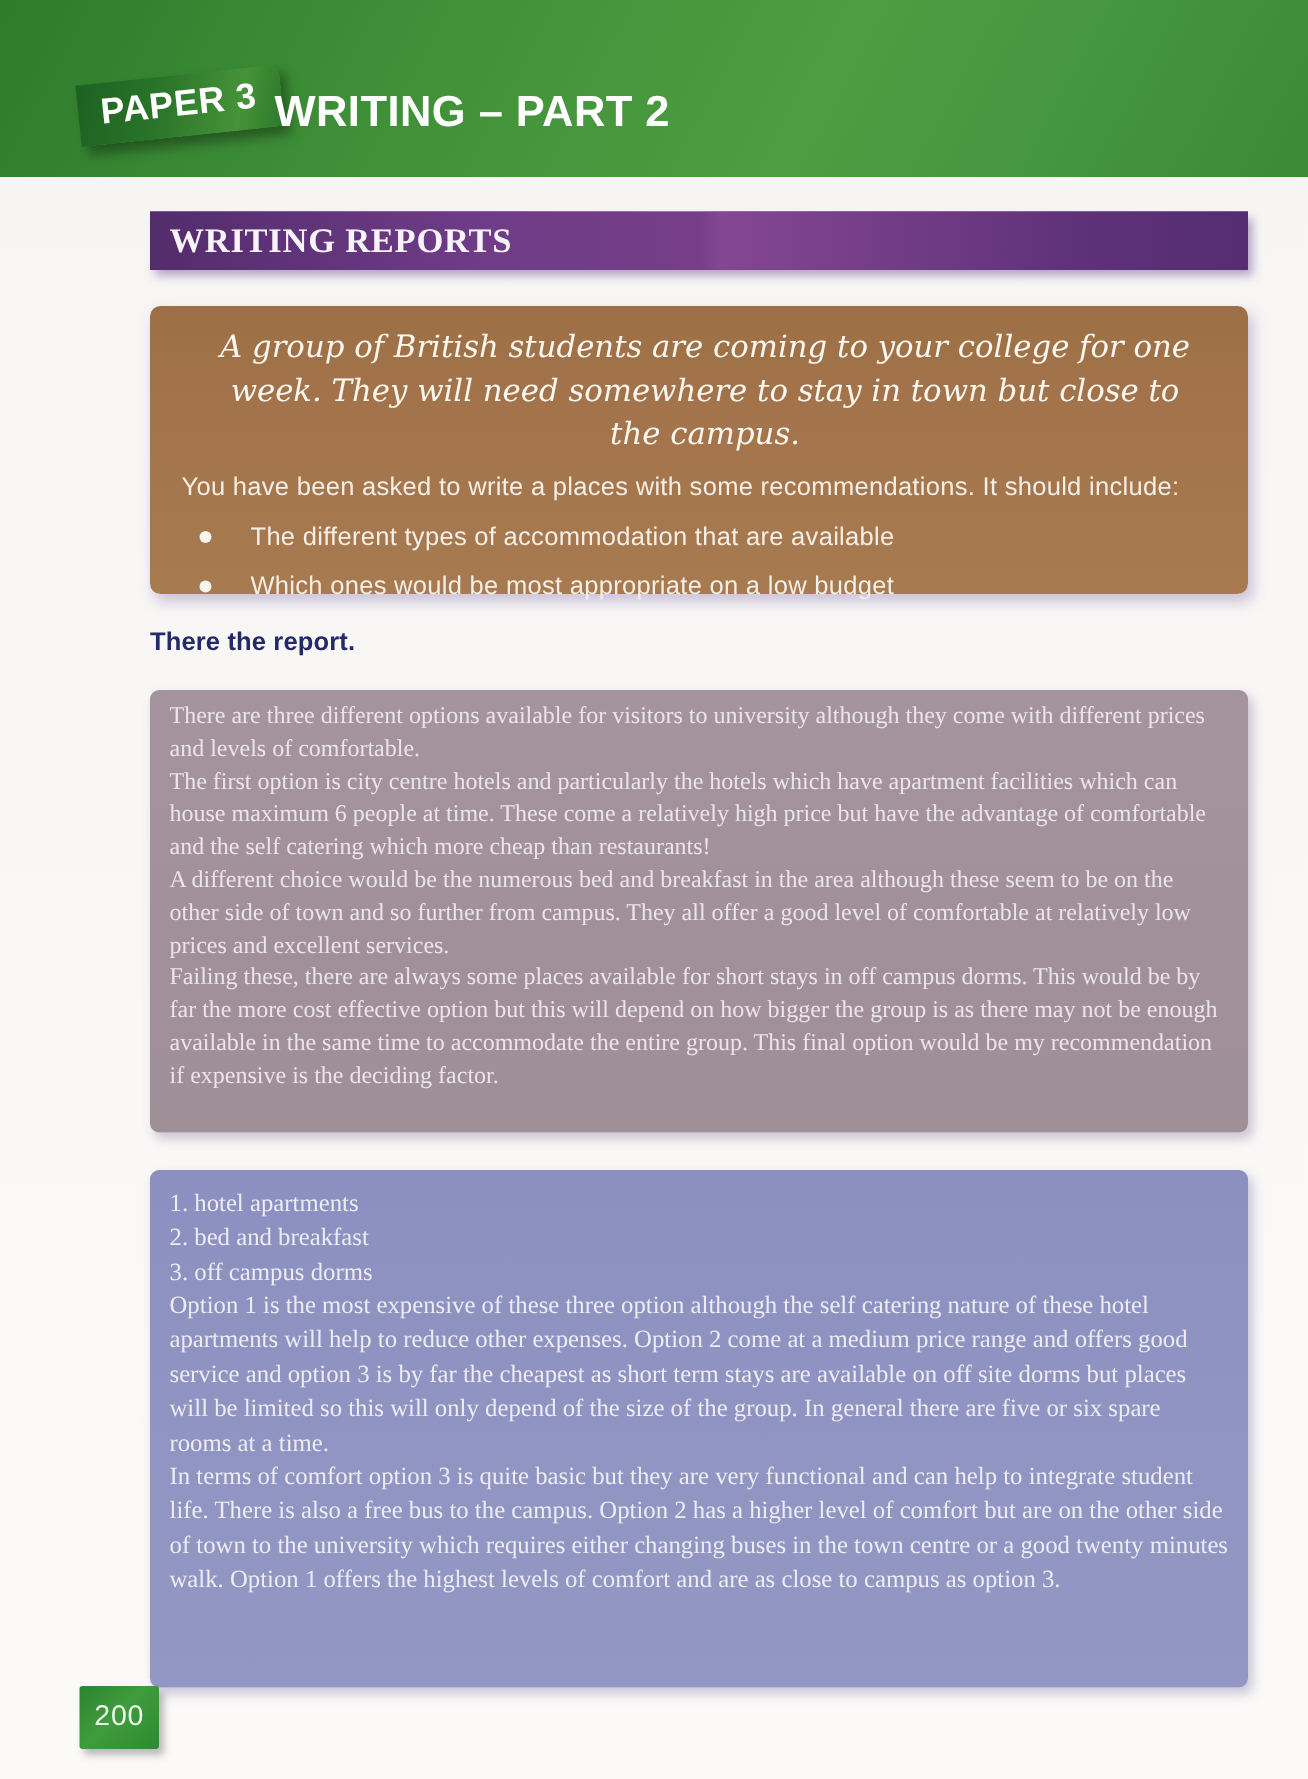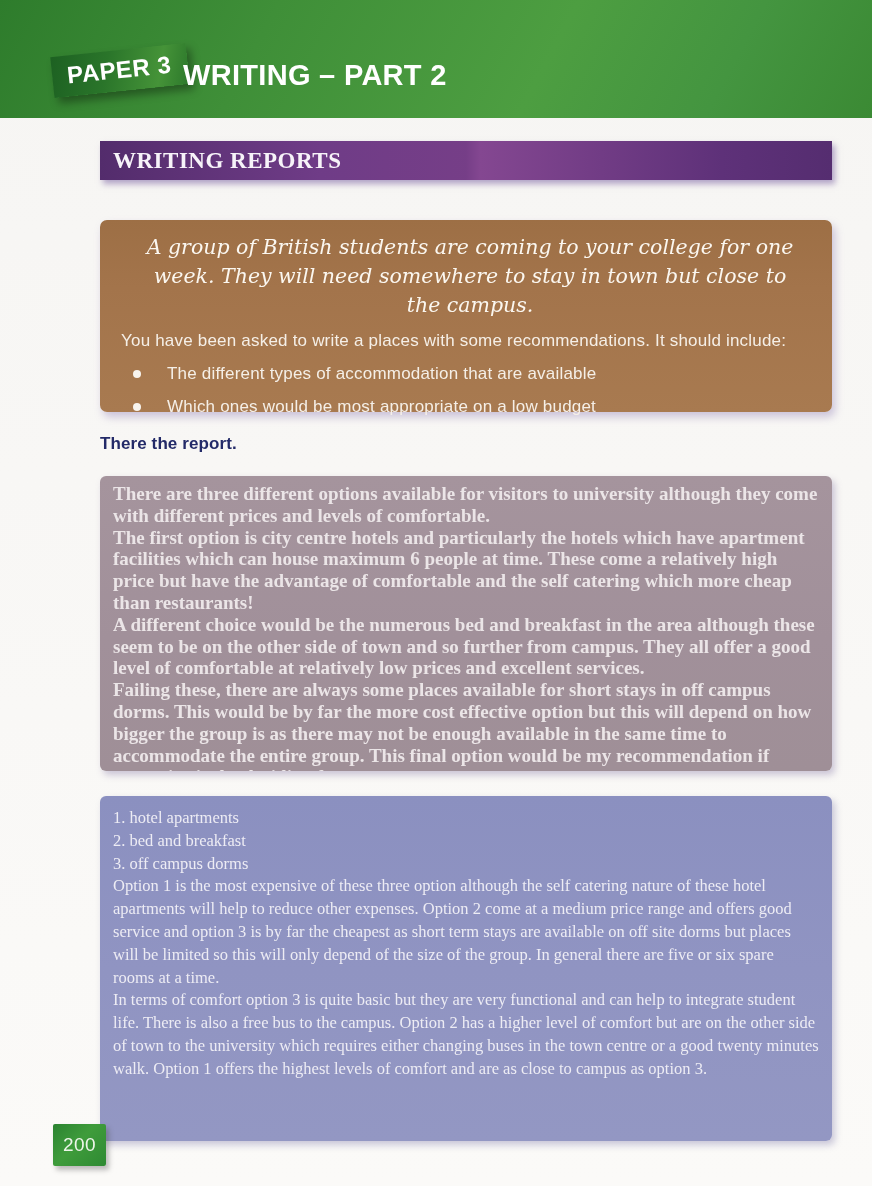--- a/index.html
+++ b/index.html
@@ -71,21 +71,21 @@
   .section-bar-title {
     color: #f7f3f9;
     font-family: "Liberation Serif", serif;
     font-weight: 700;
     font-size: 23px;
     letter-spacing: 0.5px;
   }
 
   
   .task-box {
-    margin-top: 40px;
+    margin-top: 24px;
     width: 732px;
     height: 192px;
     border-radius: 7px;
     background: linear-gradient(180deg, #9d6f45 0%, #a3744b 35%, #a87a50 100%);
     box-shadow: 3px 5px 9px rgba(135, 115, 175, 0.4);
     padding: 13px 12px 0 20px;
   }
   .task-prompt {
     width: 660px;
     margin: 0 auto;
@@ -144,23 +144,22 @@
   .report-box p { margin: 0; }
   .report-1 {
     margin-top: 22px;
     width: 732px;
     height: 295px;
     background: linear-gradient(180deg, #a5949d 0%, #a1909a 55%, #9f8f97 100%);
     box-shadow: 3px 4px 7px rgba(125, 110, 160, 0.38);
   }
   .report-1 p {
     color: #ebe5e7;
-    font-size: 19px;
+    font-size: 16px;
     line-height: 21.8px;
-    font-weight: bold;
   }
   .report-2 {
     margin-top: 25px;
     width: 732px;
     height: 345px;
     background: linear-gradient(180deg, #8b90c0 0%, #9094c2 50%, #9397c3 100%);
     box-shadow: 3px 4px 7px rgba(120, 115, 165, 0.38);
     padding-top: 11px;
   }
   .report-2 p {

